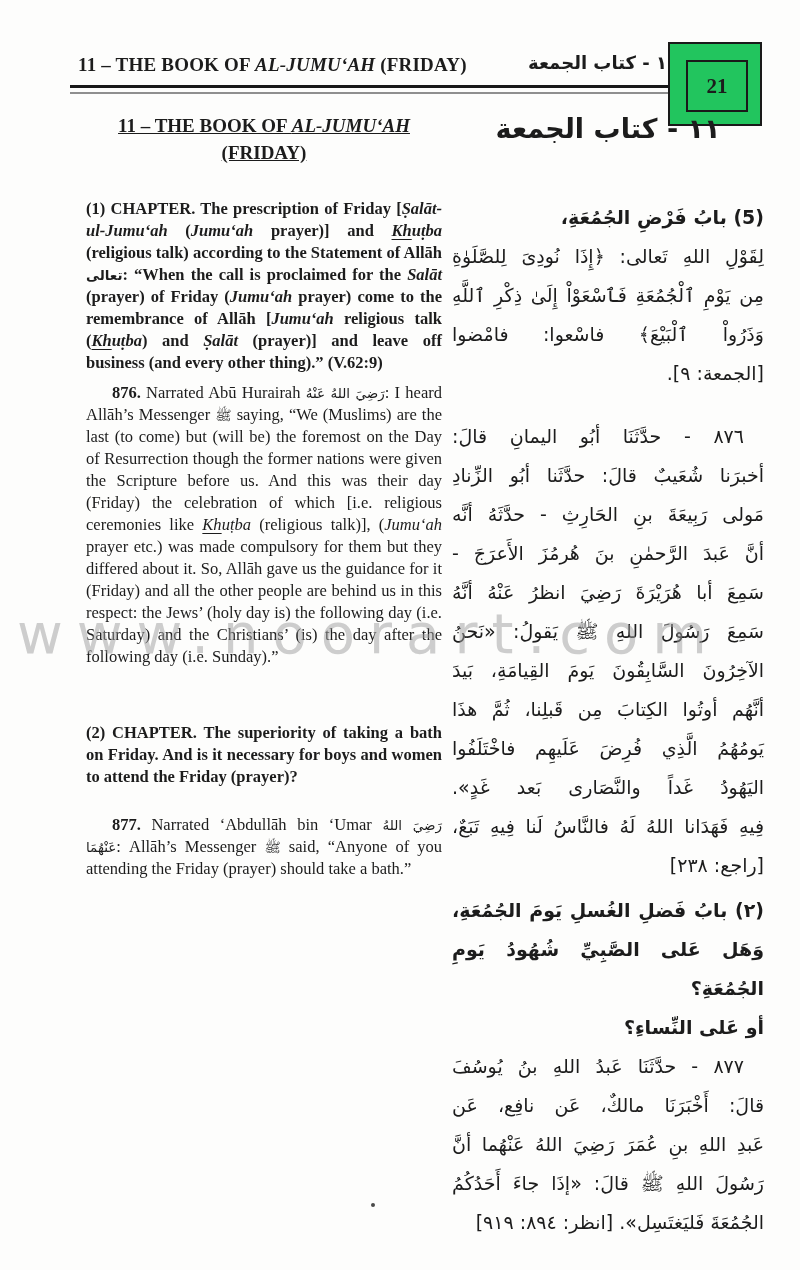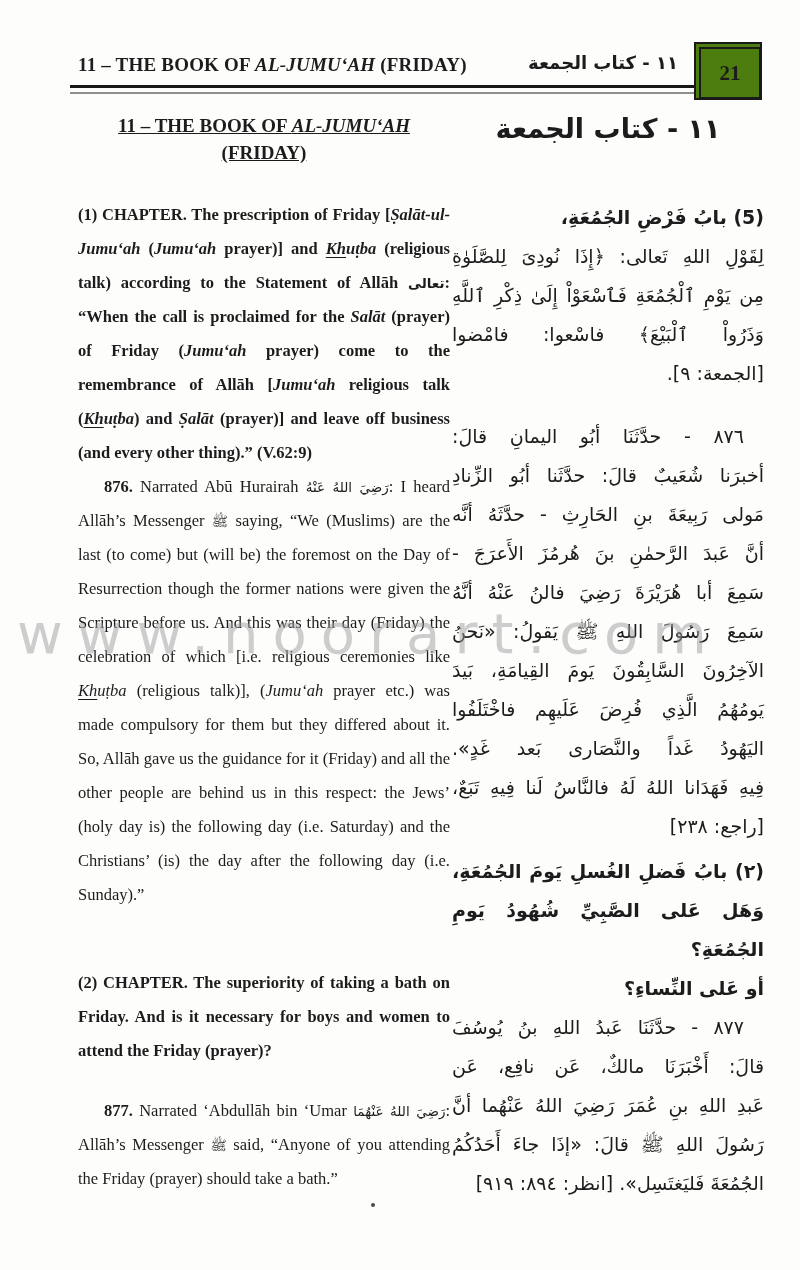--- a/index.html
+++ b/index.html
@@ -22,39 +22,39 @@
   .header-right{
     position:absolute;right:122px;top:52px;
     font-family:"DejaVu Sans", sans-serif;
     font-size:18px;font-weight:bold;direction:rtl;
     white-space:nowrap;
   }
   .rule-dark{position:absolute;left:70px;top:85px;width:628px;border-top:3px solid #181818;}
   .rule-gray{position:absolute;left:70px;top:92px;width:628px;border-top:2px solid #8f8f8f;}
   .page-box{
     position:absolute;right:38px;top:42px;width:58px;height:48px;
-    border:2.5px solid #1a1a1a;padding:3px;background:#4d7c0f;
+    border:2.5px solid #1a1a1a;padding:16px;background:#22c55e;
   }
   .page-box-inner{
     width:100%;height:100%;border:2px solid #1a1a1a;
     display:flex;align-items:center;justify-content:center;
     font-size:21px;font-weight:bold;
   }
 
   
   .col-en{position:absolute;left:78px;top:112px;width:372px;}
   .col-ar{
     position:absolute;left:452px;top:104px;width:312px;
     direction:rtl;font-family:"DejaVu Sans", sans-serif;
   }
 
   
   .en-title{font-size:19px;font-weight:bold;text-align:center;line-height:27px;margin:0 0 32px 0;text-decoration:underline;}
   .en-para{
-    font-size:16.5px;line-height:34px;margin:0;
+    font-size:16.5px;line-height:22px;margin:8px;
     text-align:justify;text-justify:inter-word;
   }
   .en-para.chapter{font-weight:bold;}
   .en-para.indent{text-indent:26px;}
   .mb-ch2{margin-bottom:54px;}
   .mb-h877{margin-bottom:26px;}
   .b{font-weight:bold;}
   .i{font-style:italic;}
   .u{text-decoration:underline;text-underline-offset:3px;}
   .r-ar{font-family:"DejaVu Sans", sans-serif;font-size:.82em;}
@@ -117,23 +117,24 @@
         <div class="ar-line stretch">لِقَوْلِ اللهِ تَعالى: ﴿إِذَا نُودِىَ لِلصَّلَوٰةِ</div>
         <div class="ar-line stretch">مِن يَوْمِ ٱلْجُمُعَةِ فَٱسْعَوْاْ إِلَىٰ ذِكْرِ ٱللَّهِ</div>
         <div class="ar-line stretch">وَذَرُواْ ٱلْبَيْعَ﴾ فاسْعوا: فامْضوا</div>
         <div class="ar-line">[الجمعة: ٩].</div>
       </div>
     <div class="ar-block mb-h876">
         <div class="ar-line stretch first-indent">٨٧٦ - حدَّثَنَا أبُو اليمانِ قالَ:</div>
         <div class="ar-line stretch">أخبرَنا شُعَيبٌ قالَ: حدَّثَنا أبُو الزِّنادِ</div>
         <div class="ar-line stretch">مَولى رَبِيعَةَ بنِ الحَارِثِ - حدَّثَهُ أنَّه</div>
         <div class="ar-line stretch">أنَّ عَبدَ الرَّحمٰنِ بنَ هُرمُزَ الأَعرَجَ -</div>
-        <div class="ar-line stretch">سَمِعَ أبا هُرَيْرَةَ رَضِيَ فالنُ عَنْهُ أنَّهُ</div>
+        <div class="ar-line stretch">سَمِعَ أبا هُرَيْرَةَ رَضِيَ انظرُ عَنْهُ أنَّهُ</div>
         <div class="ar-line stretch">سَمِعَ رَسُولَ اللهِ ﷺ يَقولُ: «نَحنُ</div>
         <div class="ar-line stretch">الآخِرُونَ السَّابِقُونَ يَومَ القِيامَةِ، بَيدَ</div>
+        <div class="ar-line stretch">أنَّهُم أوتُوا الكِتابَ مِن قَبلِنا، ثُمَّ هذَا</div>
         <div class="ar-line stretch">يَومُهُمُ الَّذِي فُرِضَ عَلَيهِم فاخْتَلَفُوا</div>
         <div class="ar-line stretch">اليَهُودُ غَداً والنَّصَارى بَعد غَدٍ».</div>
         <div class="ar-line stretch">فِيهِ فَهَدَانا اللهُ لَهُ فالنَّاسُ لَنا فِيهِ تَبَعٌ،</div>
         <div class="ar-line">[راجع: ٢٣٨]</div>
       </div>
     <div class="ar-block ar-heading">
         <div class="ar-line stretch">(٢) بابُ فَضلِ الغُسلِ يَومَ الجُمُعَةِ،</div>
         <div class="ar-line stretch">وَهَل عَلى الصَّبِيِّ شُهُودُ يَومِ الجُمُعَةِ؟</div>
         <div class="ar-line">أو عَلى النِّساءِ؟</div>
       </div>

